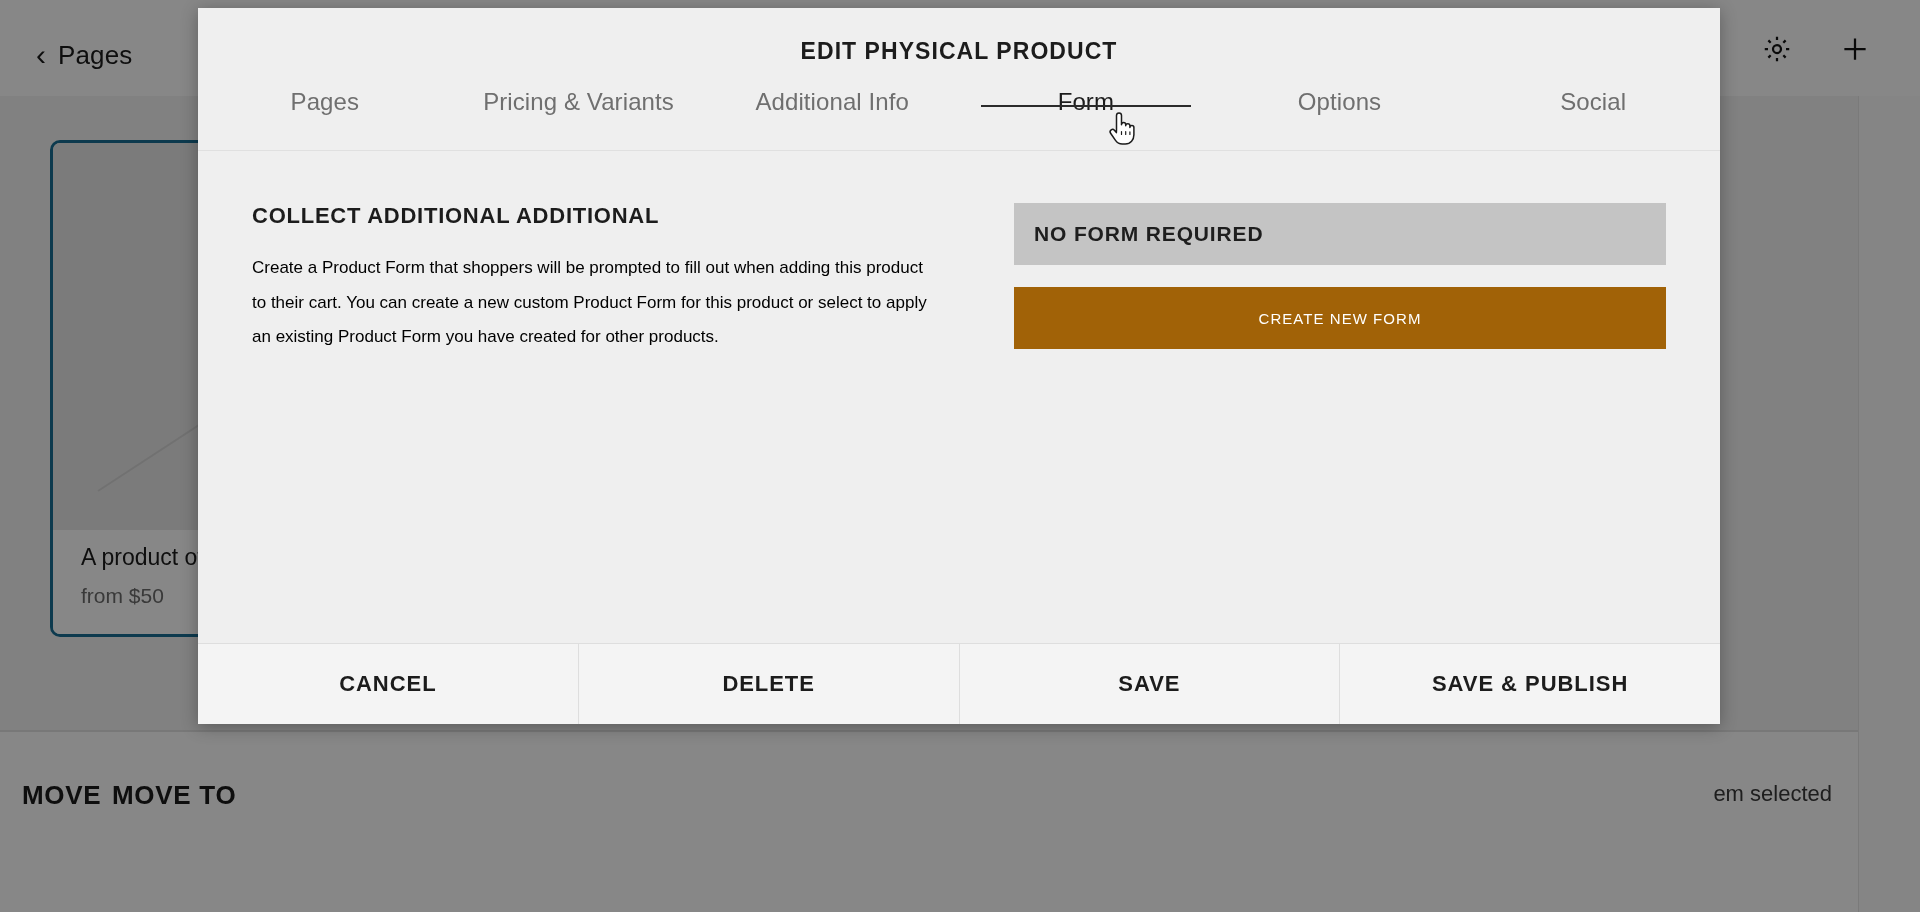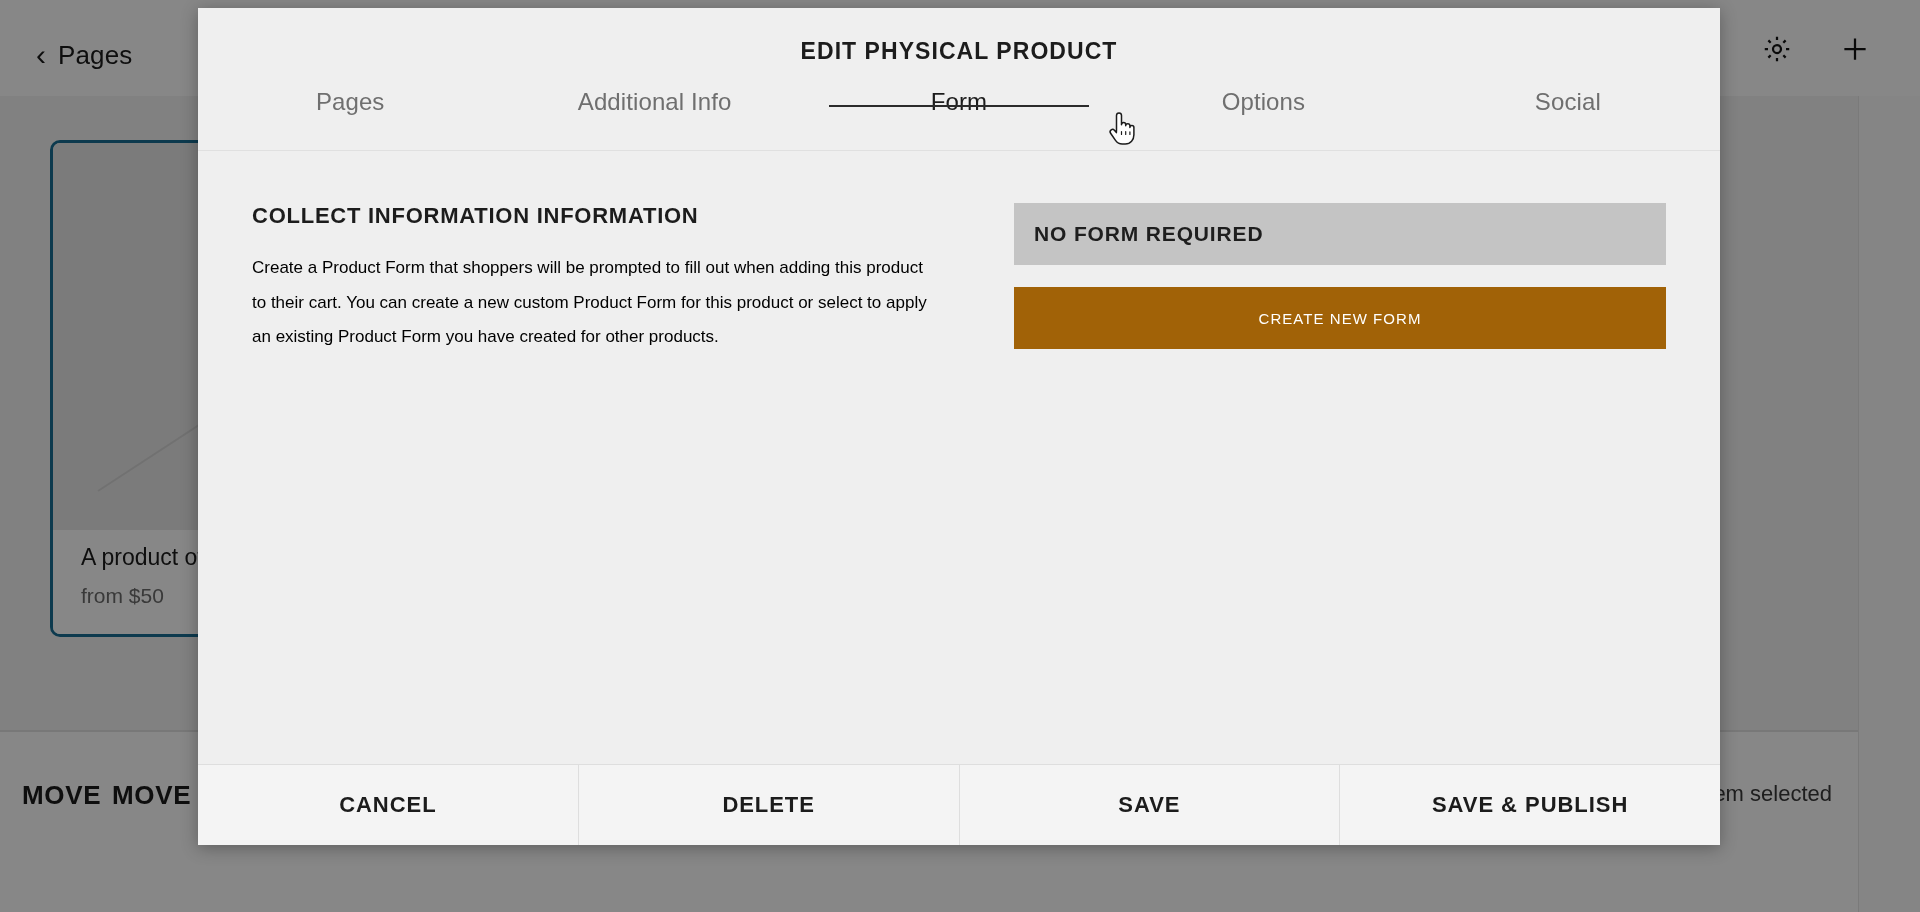--- a/index.html
+++ b/index.html
@@ -138,21 +138,21 @@
   #scrim {
     position: absolute;
     inset: 0;
     background: rgba(0, 0, 0, 0.47);
   }
 
   
   #modal {
     position: absolute;
     left: 198px; top: 8px;
-    width: 1522px; height: 837px;
+    width: 1522px; height: 716px;
     background: #efefef;
     box-shadow: 0 3px 16px rgba(0,0,0,0.30);
     display: flex;
     flex-direction: column;
   }
 
   #modal-title {
     text-align: center;
     font-size: 23px;
     font-weight: bold;
@@ -323,30 +323,31 @@
 </div>
 
 <div id="scrim"></div>
 
 <div id="modal">
 
   <div id="modal-title">EDIT PHYSICAL PRODUCT</div>
 
   <div id="modal-tabs">
     <div class="tab">Pages</div>
+    <div class="tab">Pricing &amp; Variants</div>
     <div class="tab">Additional Info</div>
     <div class="tab active">Form</div>
     <div class="tab">Options</div>
     <div class="tab">Social</div>
   </div>
 
   <div id="modal-body">
 
     <div id="form-copy">
-      <div id="copy-heading">COLLECT INFORMATION INFORMATION</div>
+      <div id="copy-heading">COLLECT ADDITIONAL ADDITIONAL</div>
       <div id="copy-body">Create a Product Form that shoppers will be prompted to fill out when adding this product to their cart. You can create a new custom Product Form for this product or select to apply an existing Product Form you have created for other products.</div>
     </div>
 
     <div id="form-controls">
       <button id="form-select">NO FORM REQUIRED</button>
       <button id="create-form-button">CREATE NEW FORM</button>
     </div>
 
   </div>
 

